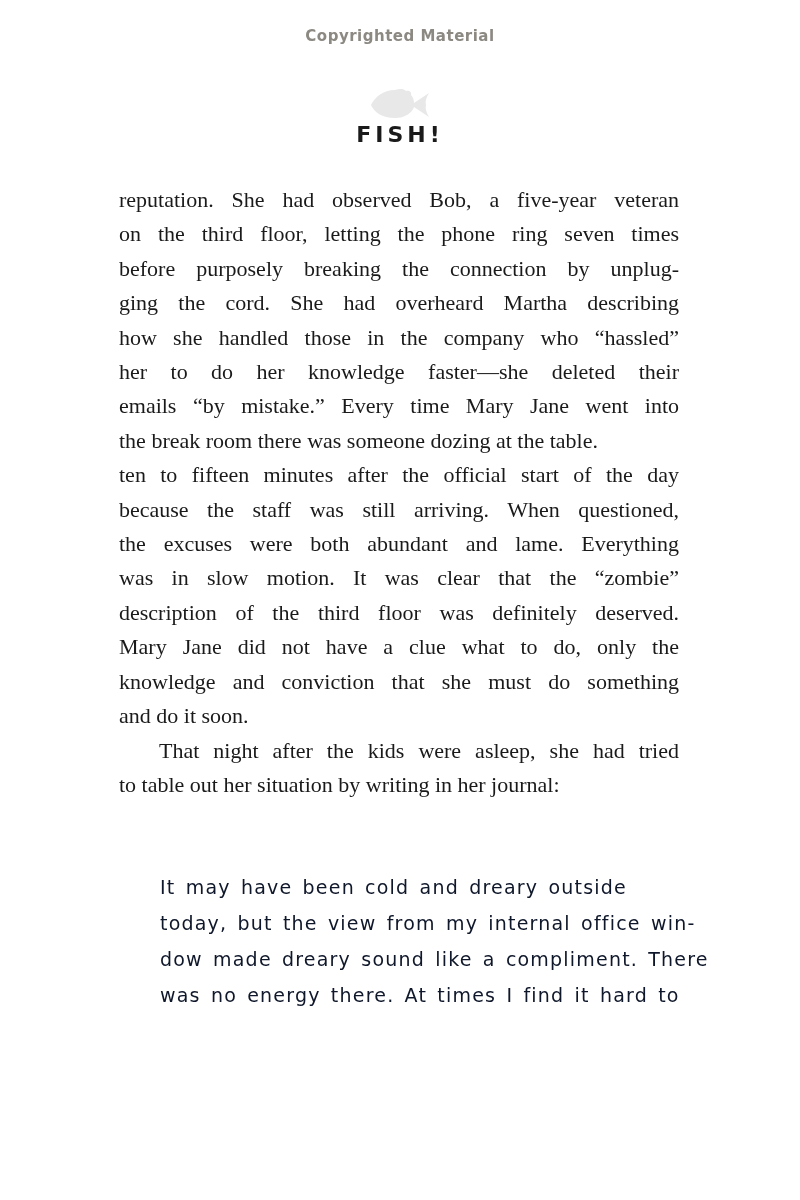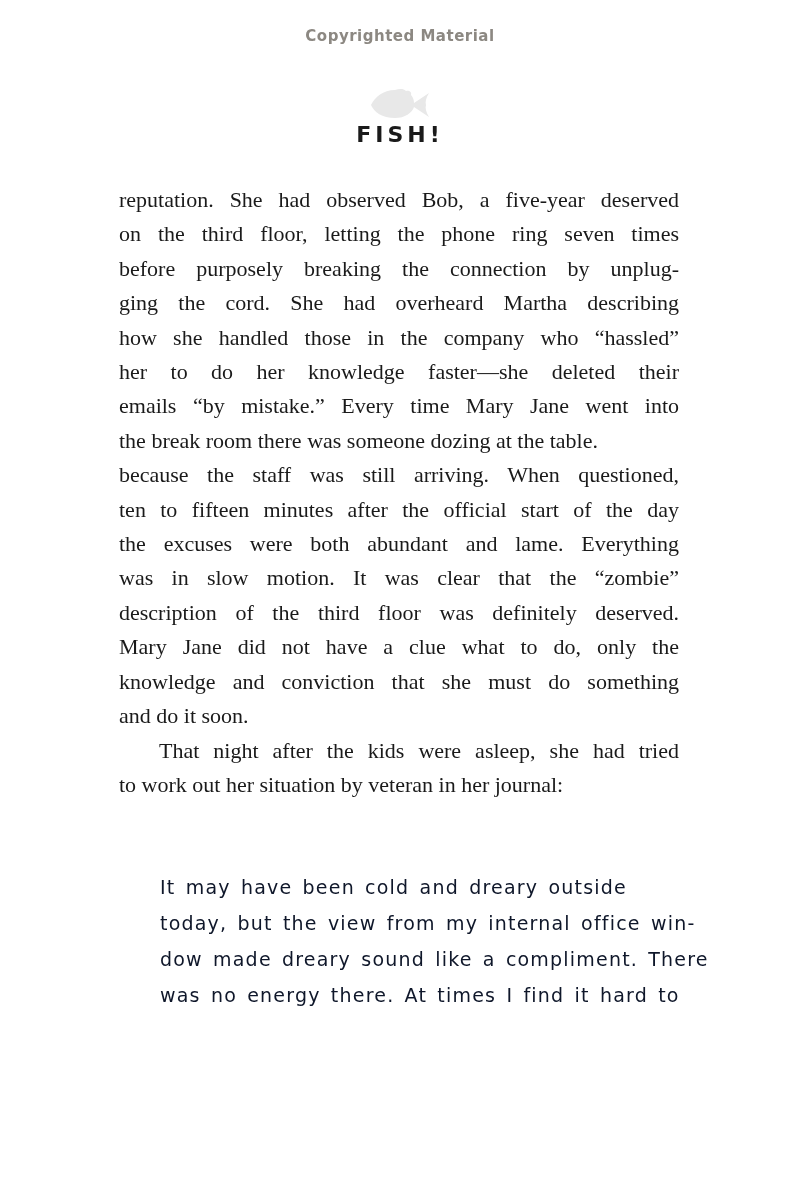--- a/index.html
+++ b/index.html
@@ -117,42 +117,42 @@
           L45,21
           C43,27 36,32 26,32
           C13,32 5,26 2,19 Z"></path>
       </svg>
     </span>
     <div class="book-title">FISH!</div>
   </div>
 
   <div class="body-text">
       <div class="paragraph">
-        <div class="line stretch">reputation. She had observed Bob, a five-year deserved</div>
+        <div class="line stretch">reputation. She had observed Bob, a five-year veteran</div>
         <div class="line stretch">on the third floor, letting the phone ring seven times</div>
         <div class="line stretch">before purposely breaking the connection by unplug-</div>
         <div class="line stretch">ging the cord. She had overheard Martha describing</div>
         <div class="line stretch">how she handled those in the company who “hassled”</div>
         <div class="line stretch">her to do her knowledge faster—she deleted their</div>
         <div class="line stretch">emails “by mistake.” Every time Mary Jane went into</div>
         <div class="line">the break room there was someone dozing at the table.</div>
       </div>
       <div class="paragraph">
+        <div class="line stretch">ten to fifteen minutes after the official start of the day</div>
         <div class="line stretch">because the staff was still arriving. When questioned,</div>
-        <div class="line stretch">ten to fifteen minutes after the official start of the day</div>
         <div class="line stretch">the excuses were both abundant and lame. Everything</div>
         <div class="line stretch">was in slow motion. It was clear that the “zombie”</div>
         <div class="line stretch">description of the third floor was definitely deserved.</div>
         <div class="line stretch">Mary Jane did not have a clue what to do, only the</div>
         <div class="line stretch">knowledge and conviction that she must do something</div>
         <div class="line">and do it soon.</div>
       </div>
       <div class="paragraph">
         <div class="line stretch indent">That night after the kids were asleep, she had tried</div>
-        <div class="line">to work out her situation by veteran in her journal:</div>
+        <div class="line">to table out her situation by writing in her journal:</div>
       </div>
     </div>
 
   <div class="journal">
       <div class="jline">It may have been cold and dreary outside</div>
       <div class="jline">today, but the view from my internal office win-</div>
       <div class="jline">dow made dreary sound like a compliment. There</div>
       <div class="jline">was no energy there. At times I find it hard to</div>
     </div>
 

